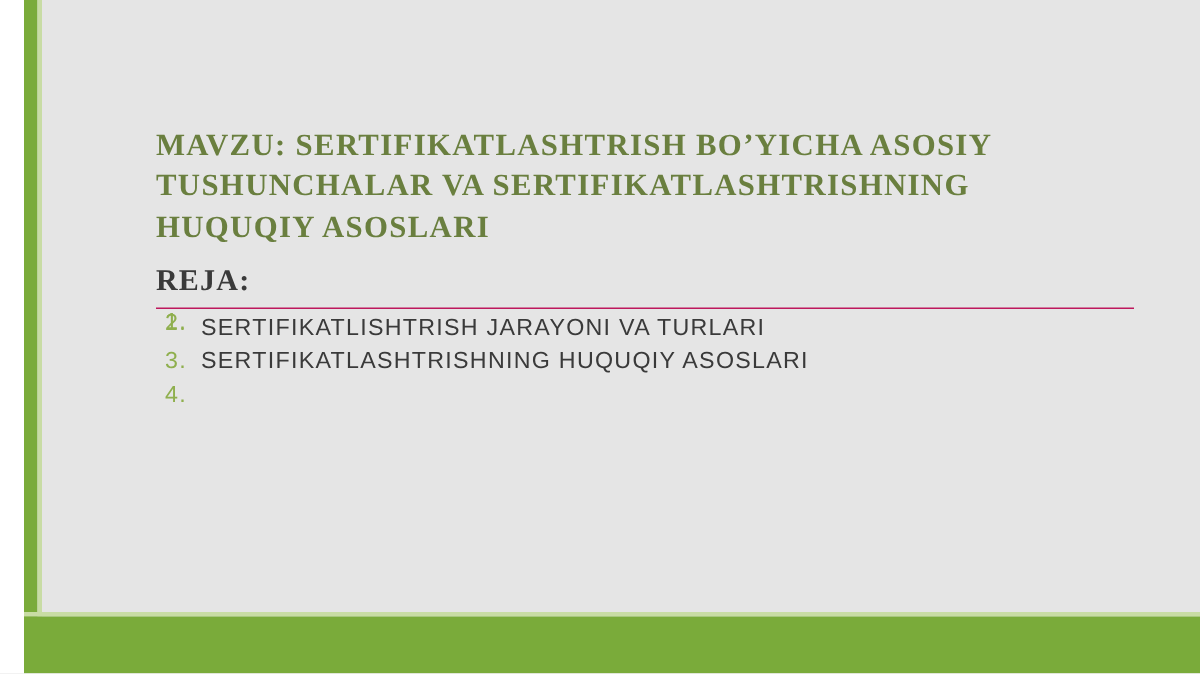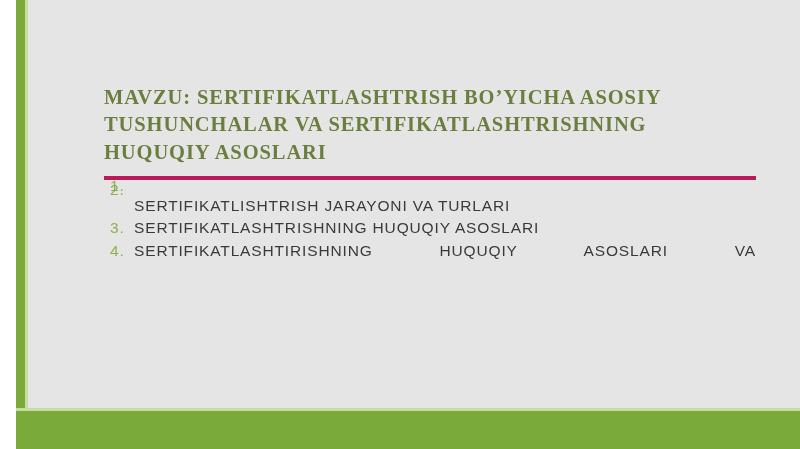--- a/index.html
+++ b/index.html
@@ -114,53 +114,53 @@
     text-align: justify;
   }
   ol.reja-list > li.justified > span.line {
     display: block;
   }
   ol.reja-list > li.justified > span.line.spread {
     text-align: justify;
     text-align-last: justify;
   }
   li.divider-top {
-    border-top: 4px solid #be185d;
-    padding-top: 16px;
+    border-top: 1px solid #be185d;
+    padding-top: 3px;
     margin-top: 4px;
   }
   li.item-2 {
     letter-spacing: 1.6px;
     font-size: 15px;
   }
 </style>
 </head>
 <body>
 
 <div class="slide">
 
   <div class="left-bar"></div>
   <div class="left-bar-light"></div>
 
   <div class="content">
 
     <h1 class="title">MAVZU: SERTIFIKATLASHTRISH BO’YICHA ASOSIY TUSHUNCHALAR VA SERTIFIKATLASHTRISHNING HUQUQIY ASOSLARI</h1>
 
+    <h2 class="subtitle">REJA:</h2>
 
     <ol class="reja-list">
       <li class="justified">
       </li>
       <li class="item-2 divider-top">
         <span class="line">SERTIFIKATLISHTRISH JARAYONI VA TURLARI</span>
       </li>
       <li>
         <span class="line">SERTIFIKATLASHTRISHNING HUQUQIY ASOSLARI</span>
       </li>
       <li class="justified">
-        <span class="line spread">SERTIFIKATLASHTIRISHNING HUQUQIY ASOSLARI VA</span>
       </li>
     </ol>
 
   </div>
 
   <div class="bottom-band-light"></div>
   <div class="bottom-band"></div>
 
 </div>
 

